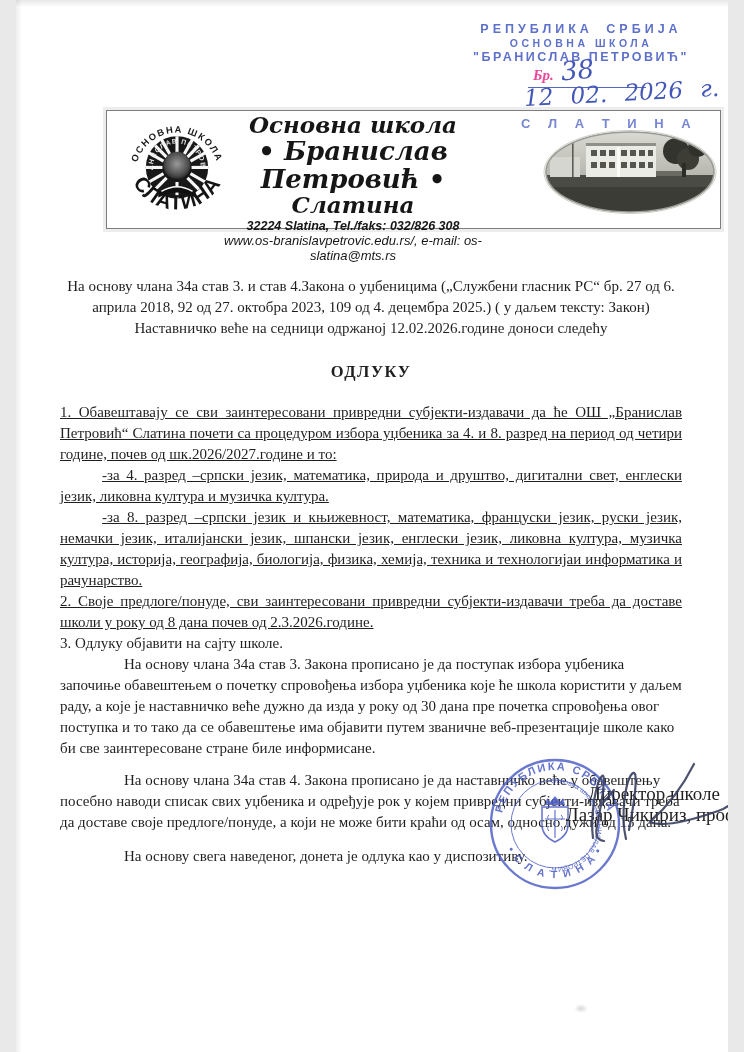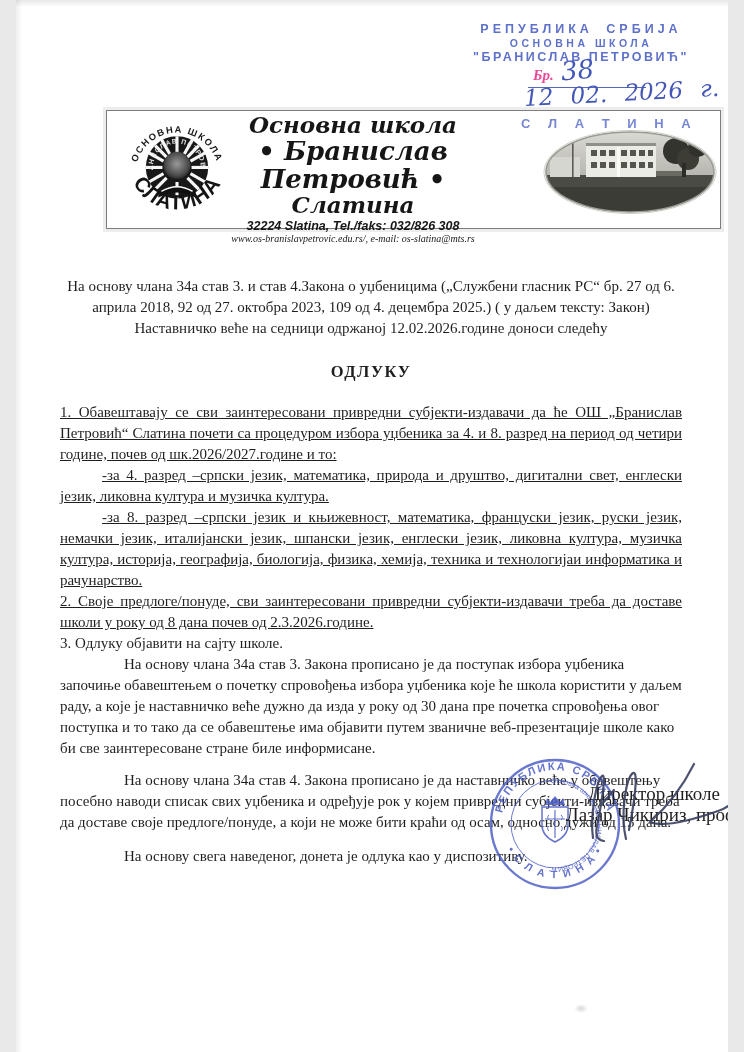--- a/index.html
+++ b/index.html
@@ -29,21 +29,21 @@
 
   
   .letterhead{position:absolute;left:90px;top:110px;width:613px;height:117px;
     border:1.5px solid #7d7d7d;box-shadow:0 0 0 3px #ededed;background:#fff;}
   .logo-svg{position:absolute;left:18px;top:2px;width:104px;height:112px;}
   .lh-text{position:absolute;left:112px;top:2px;width:268px;text-align:center;color:#161616;}
   .lh-n1{font-size:23px;font-weight:bold;font-style:italic;font-family:"DejaVu Serif",serif;line-height:24px;}
   .lh-n2{font-size:26px;font-weight:bold;font-style:italic;font-family:"DejaVu Serif",serif;line-height:28px;}
   .lh-n3{font-size:23px;font-weight:bold;font-style:italic;font-family:"DejaVu Serif",serif;line-height:24px;}
   .lh-addr{font-size:12.5px;font-weight:bold;font-style:italic;font-family:"Liberation Sans",sans-serif;margin-top:2px;}
-  .lh-web{font-size:10px;font-style:italic;font-family:Liberation Serif, serif;}
+  .lh-web{font-size:13px;font-style:italic;font-family:Liberation Sans, sans-serif;}
   .photo-svg{position:absolute;left:435px;top:18px;width:176px;height:86px;}
   .photo-overlay{position:absolute;left:505px;top:116px;font-family:"Liberation Sans",sans-serif;
     font-weight:bold;font-size:13px;letter-spacing:7px;color:#5568c8;opacity:.8;z-index:5;}
 
   
   .doc-body{position:absolute;left:44px;top:276px;width:622px;font-size:15px;line-height:21px;}
   .doc-body p{margin:0;}
   .intro{text-align:center;margin-bottom:22px !important;}
   .decision-title{font-size:16.5px;font-weight:bold;text-align:center;letter-spacing:1.5px;margin:0 0 20px 0;}
   .just{text-align:justify;text-decoration:underline;}

